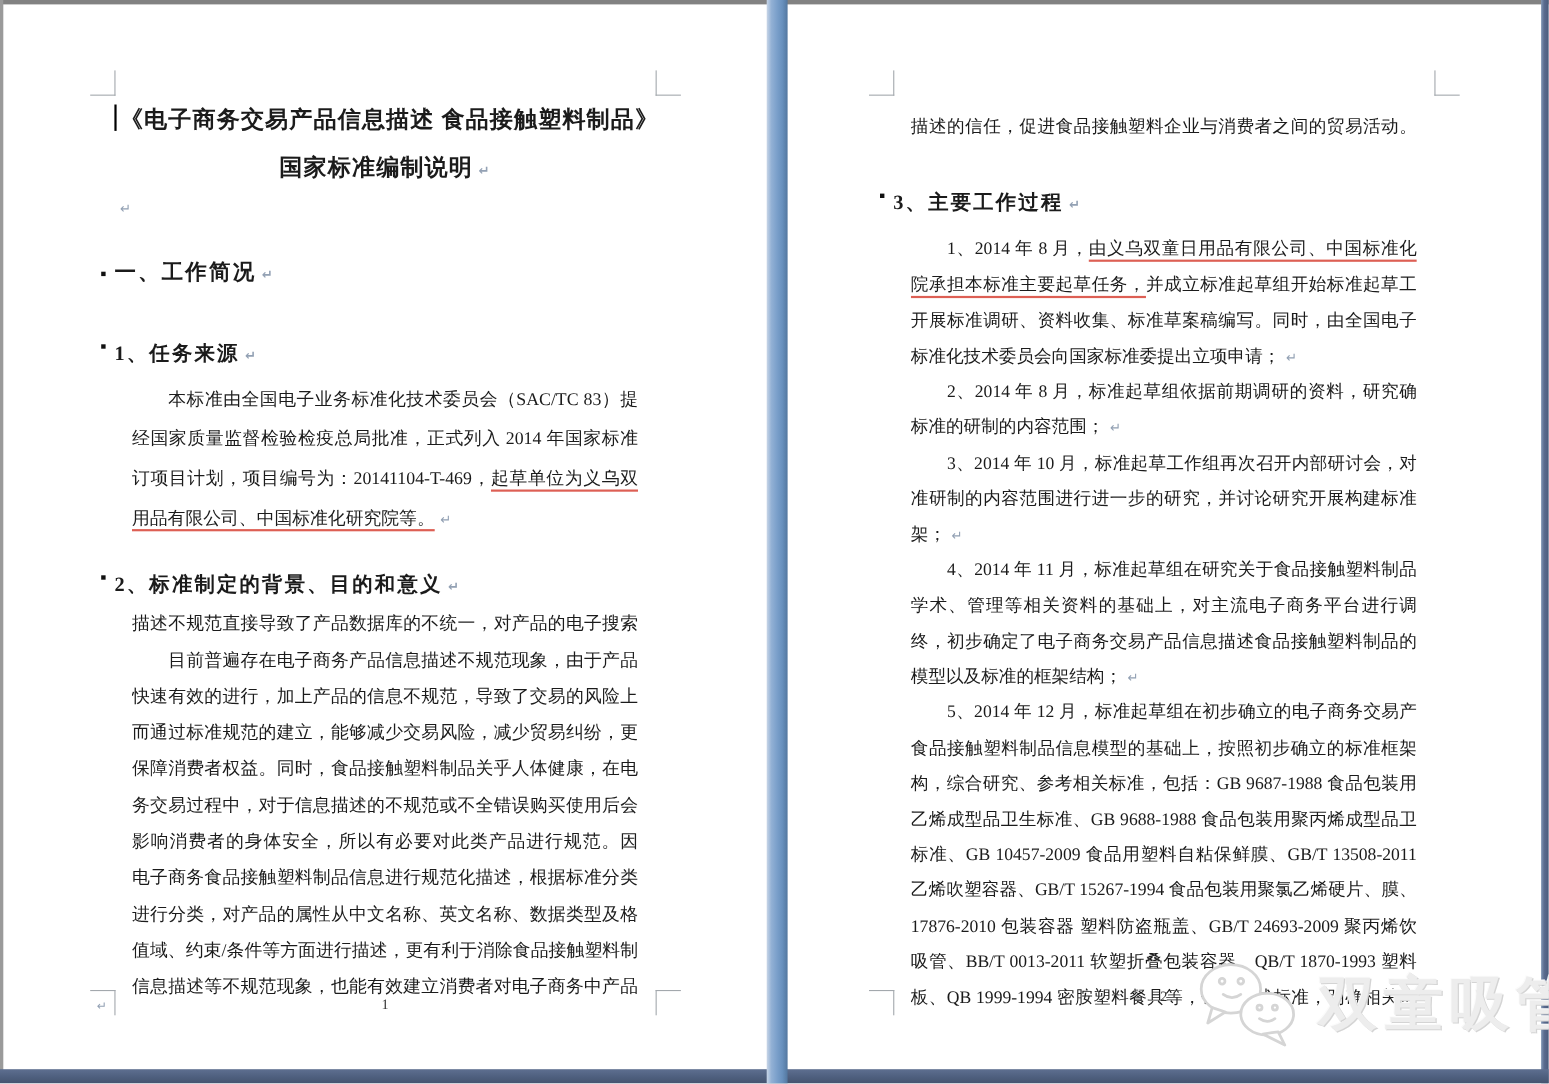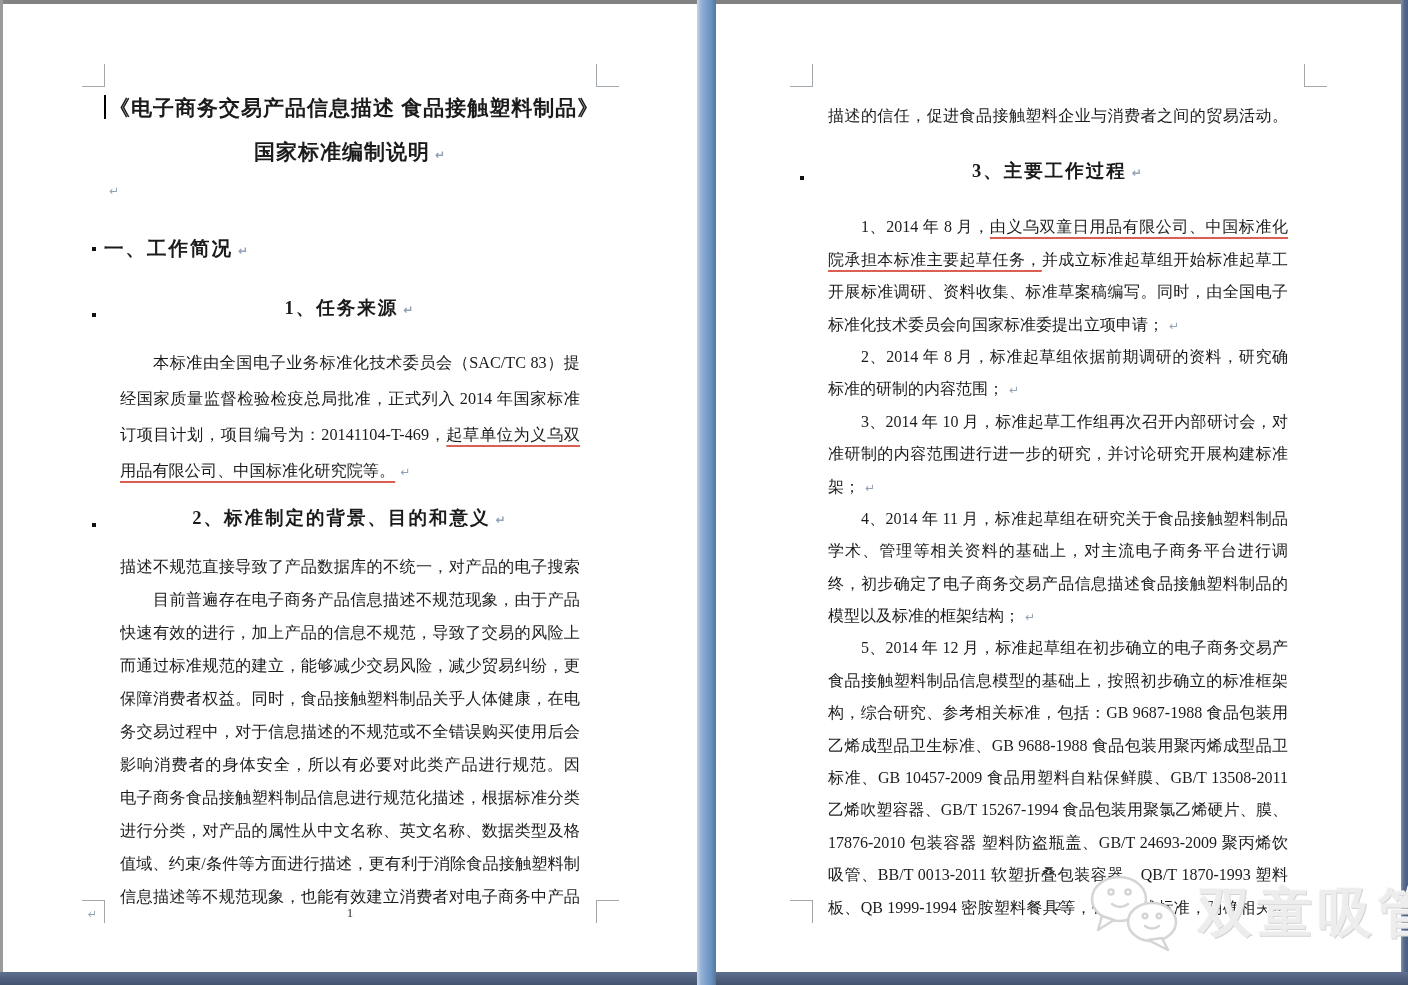--- a/index.html
+++ b/index.html
@@ -25,21 +25,21 @@
   #right-page{left:716px;width:685px;}
   .content{position:absolute;top:0;}
   #left-content{left:104px;width:492px;padding-top:86px;}
   #right-content{left:96px;width:492px;padding-top:84px;}
 
   
   .title-line{height:44px;line-height:44px;text-align:center;font-weight:bold;font-size:21px;letter-spacing:1px;white-space:nowrap;}
   .blank-line{height:33px;line-height:33px;font-size:14px;}
   .heading{position:relative;font-weight:bold;white-space:nowrap;}
   .heading.lv1{font-size:19.5px;height:40px;line-height:40px;margin-top:22px;letter-spacing:2px;}
-  .heading.lv2{font-size:18.5px;height:40px;line-height:27px;letter-spacing:2px;text-align:center;}
+  .heading.lv2{font-size:18.5px;height:40px;line-height:55px;letter-spacing:2px;}
   #left-content .heading.h-renwu{margin-top:26px;}
   #left-content .heading.h-beijing{margin-top:16px;}
   #right-content .heading.lv2{margin-top:26px;}
   .bullet{position:absolute;left:-12px;top:18px;width:4px;height:4px;background:#111;}
   .para{margin:16px;}
   .para.mt10{margin-top:10px;}
   .para.mt6{margin-top:6px;}
   .para.mt13{margin-top:13px;}
   .lh36 .line{height:36px;line-height:36px;}
   .lh33 .line{height:33px;line-height:33px;}

